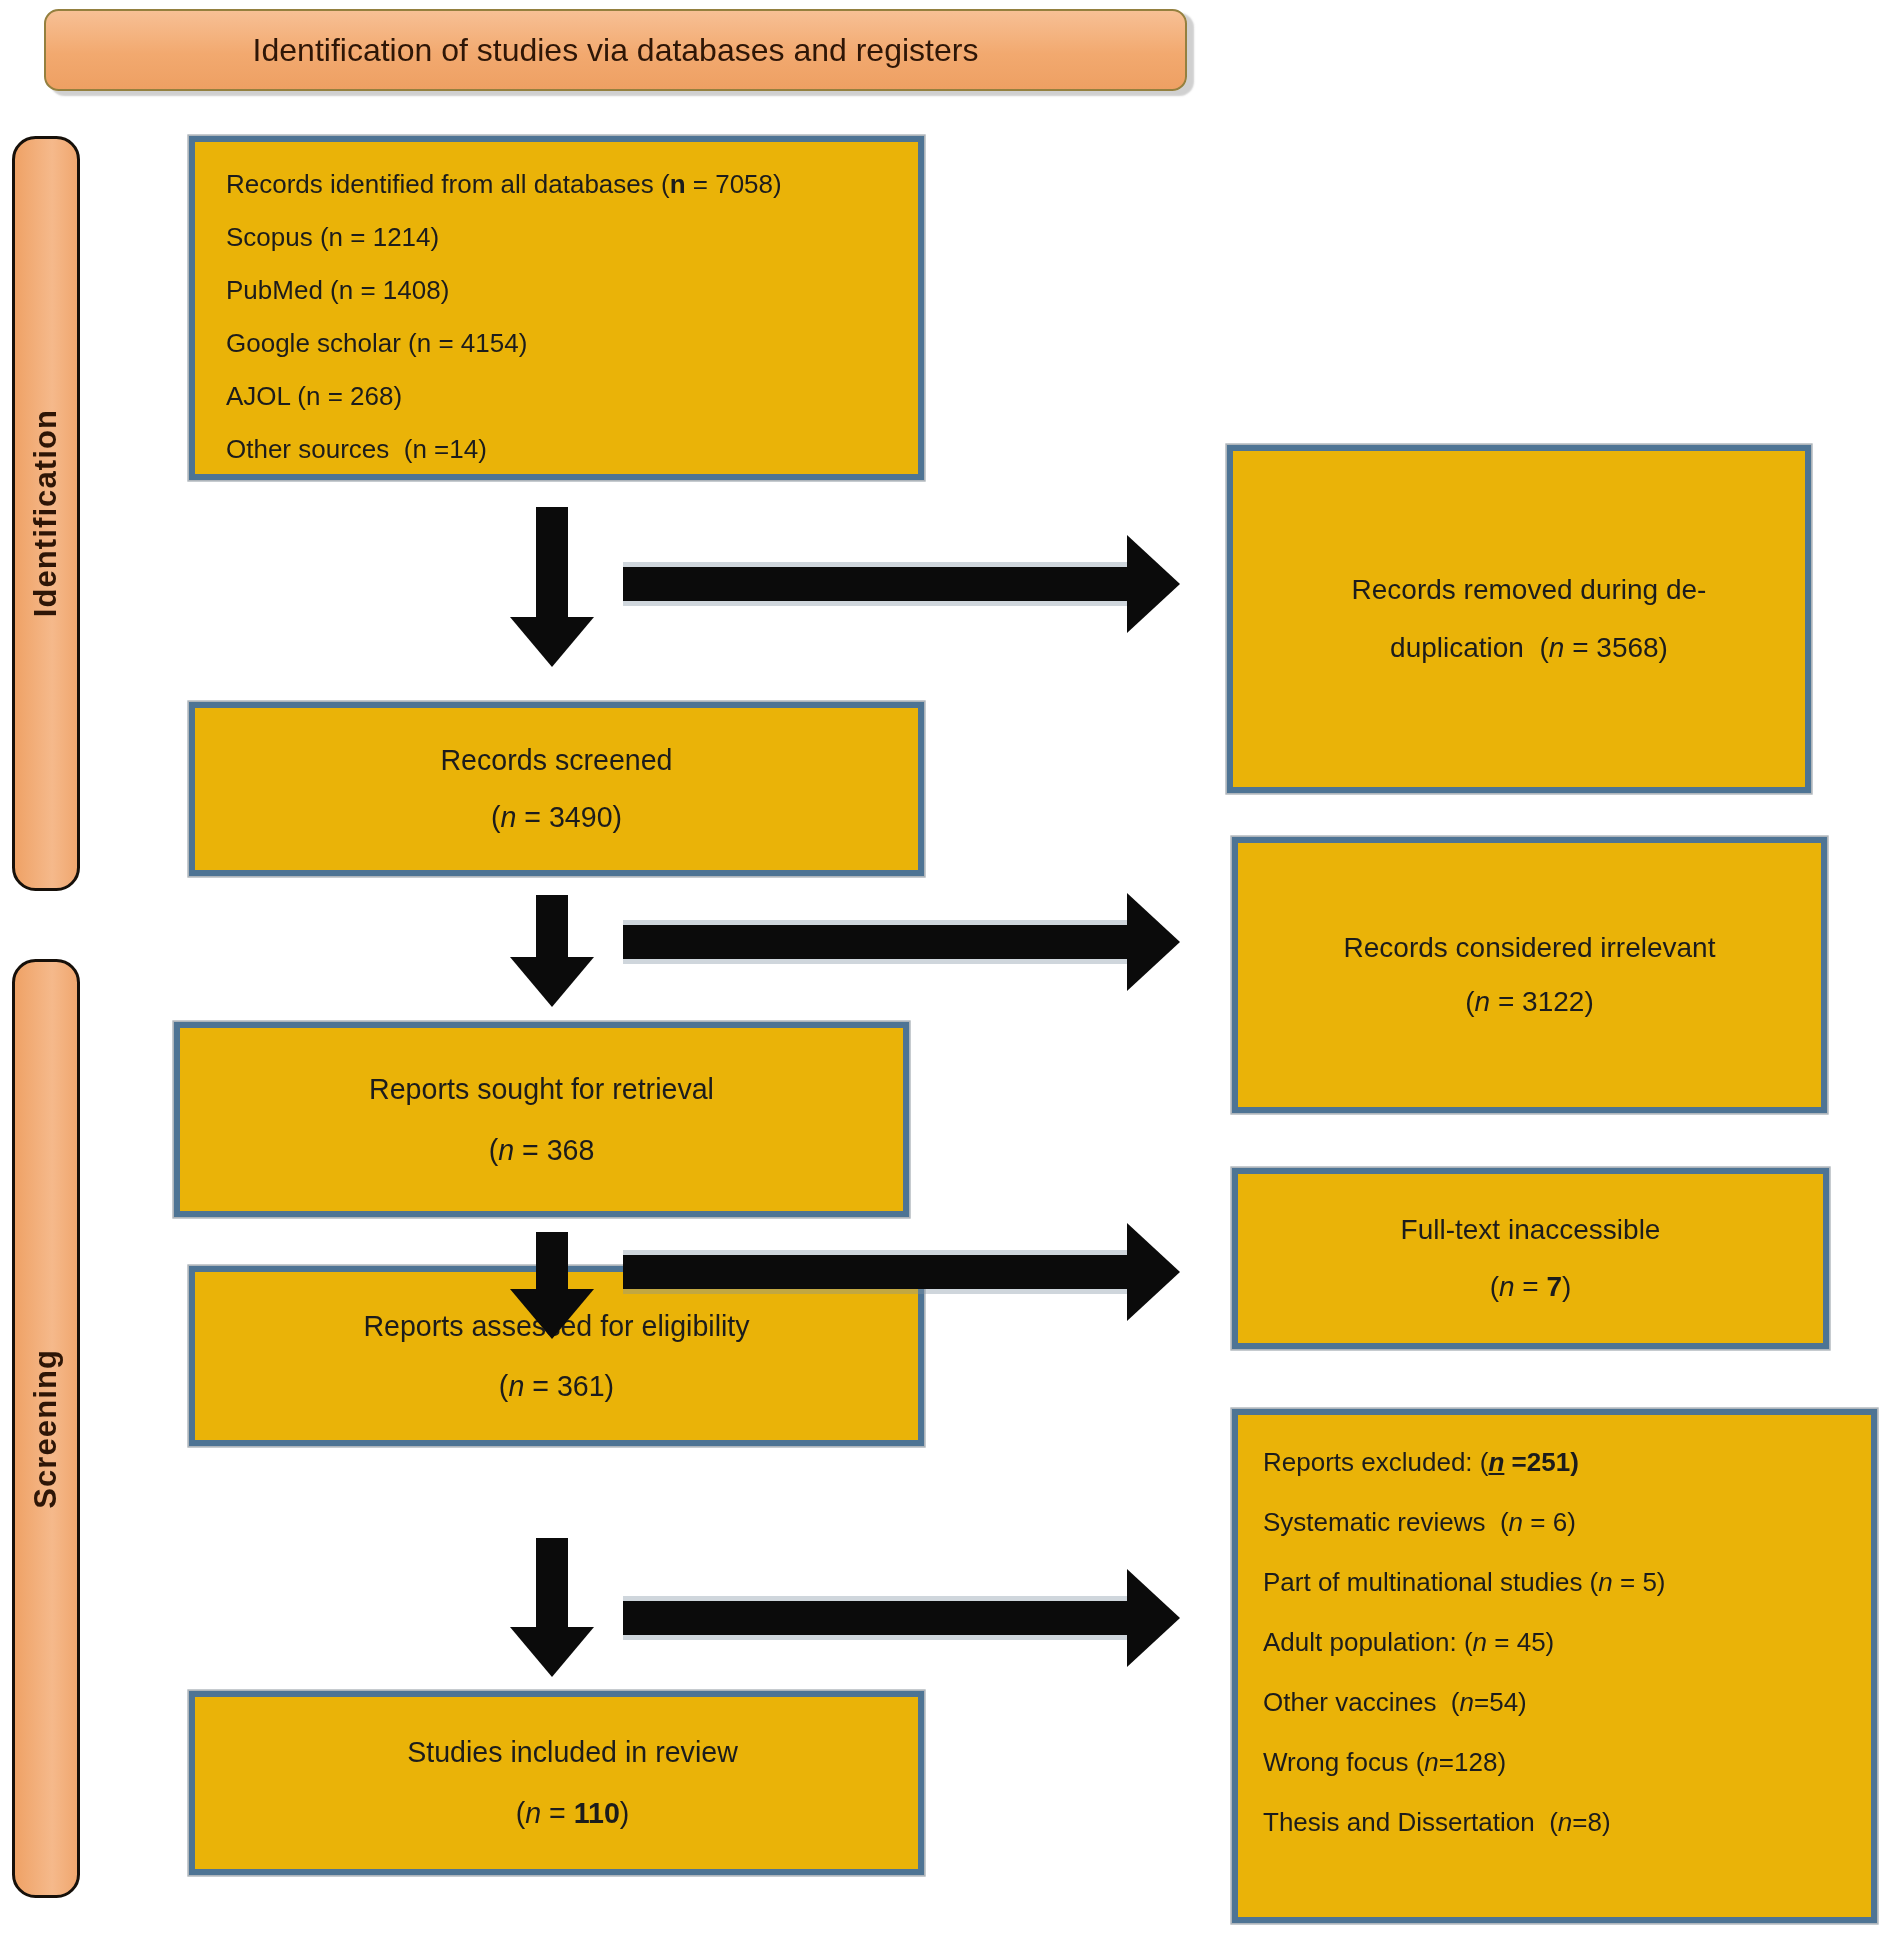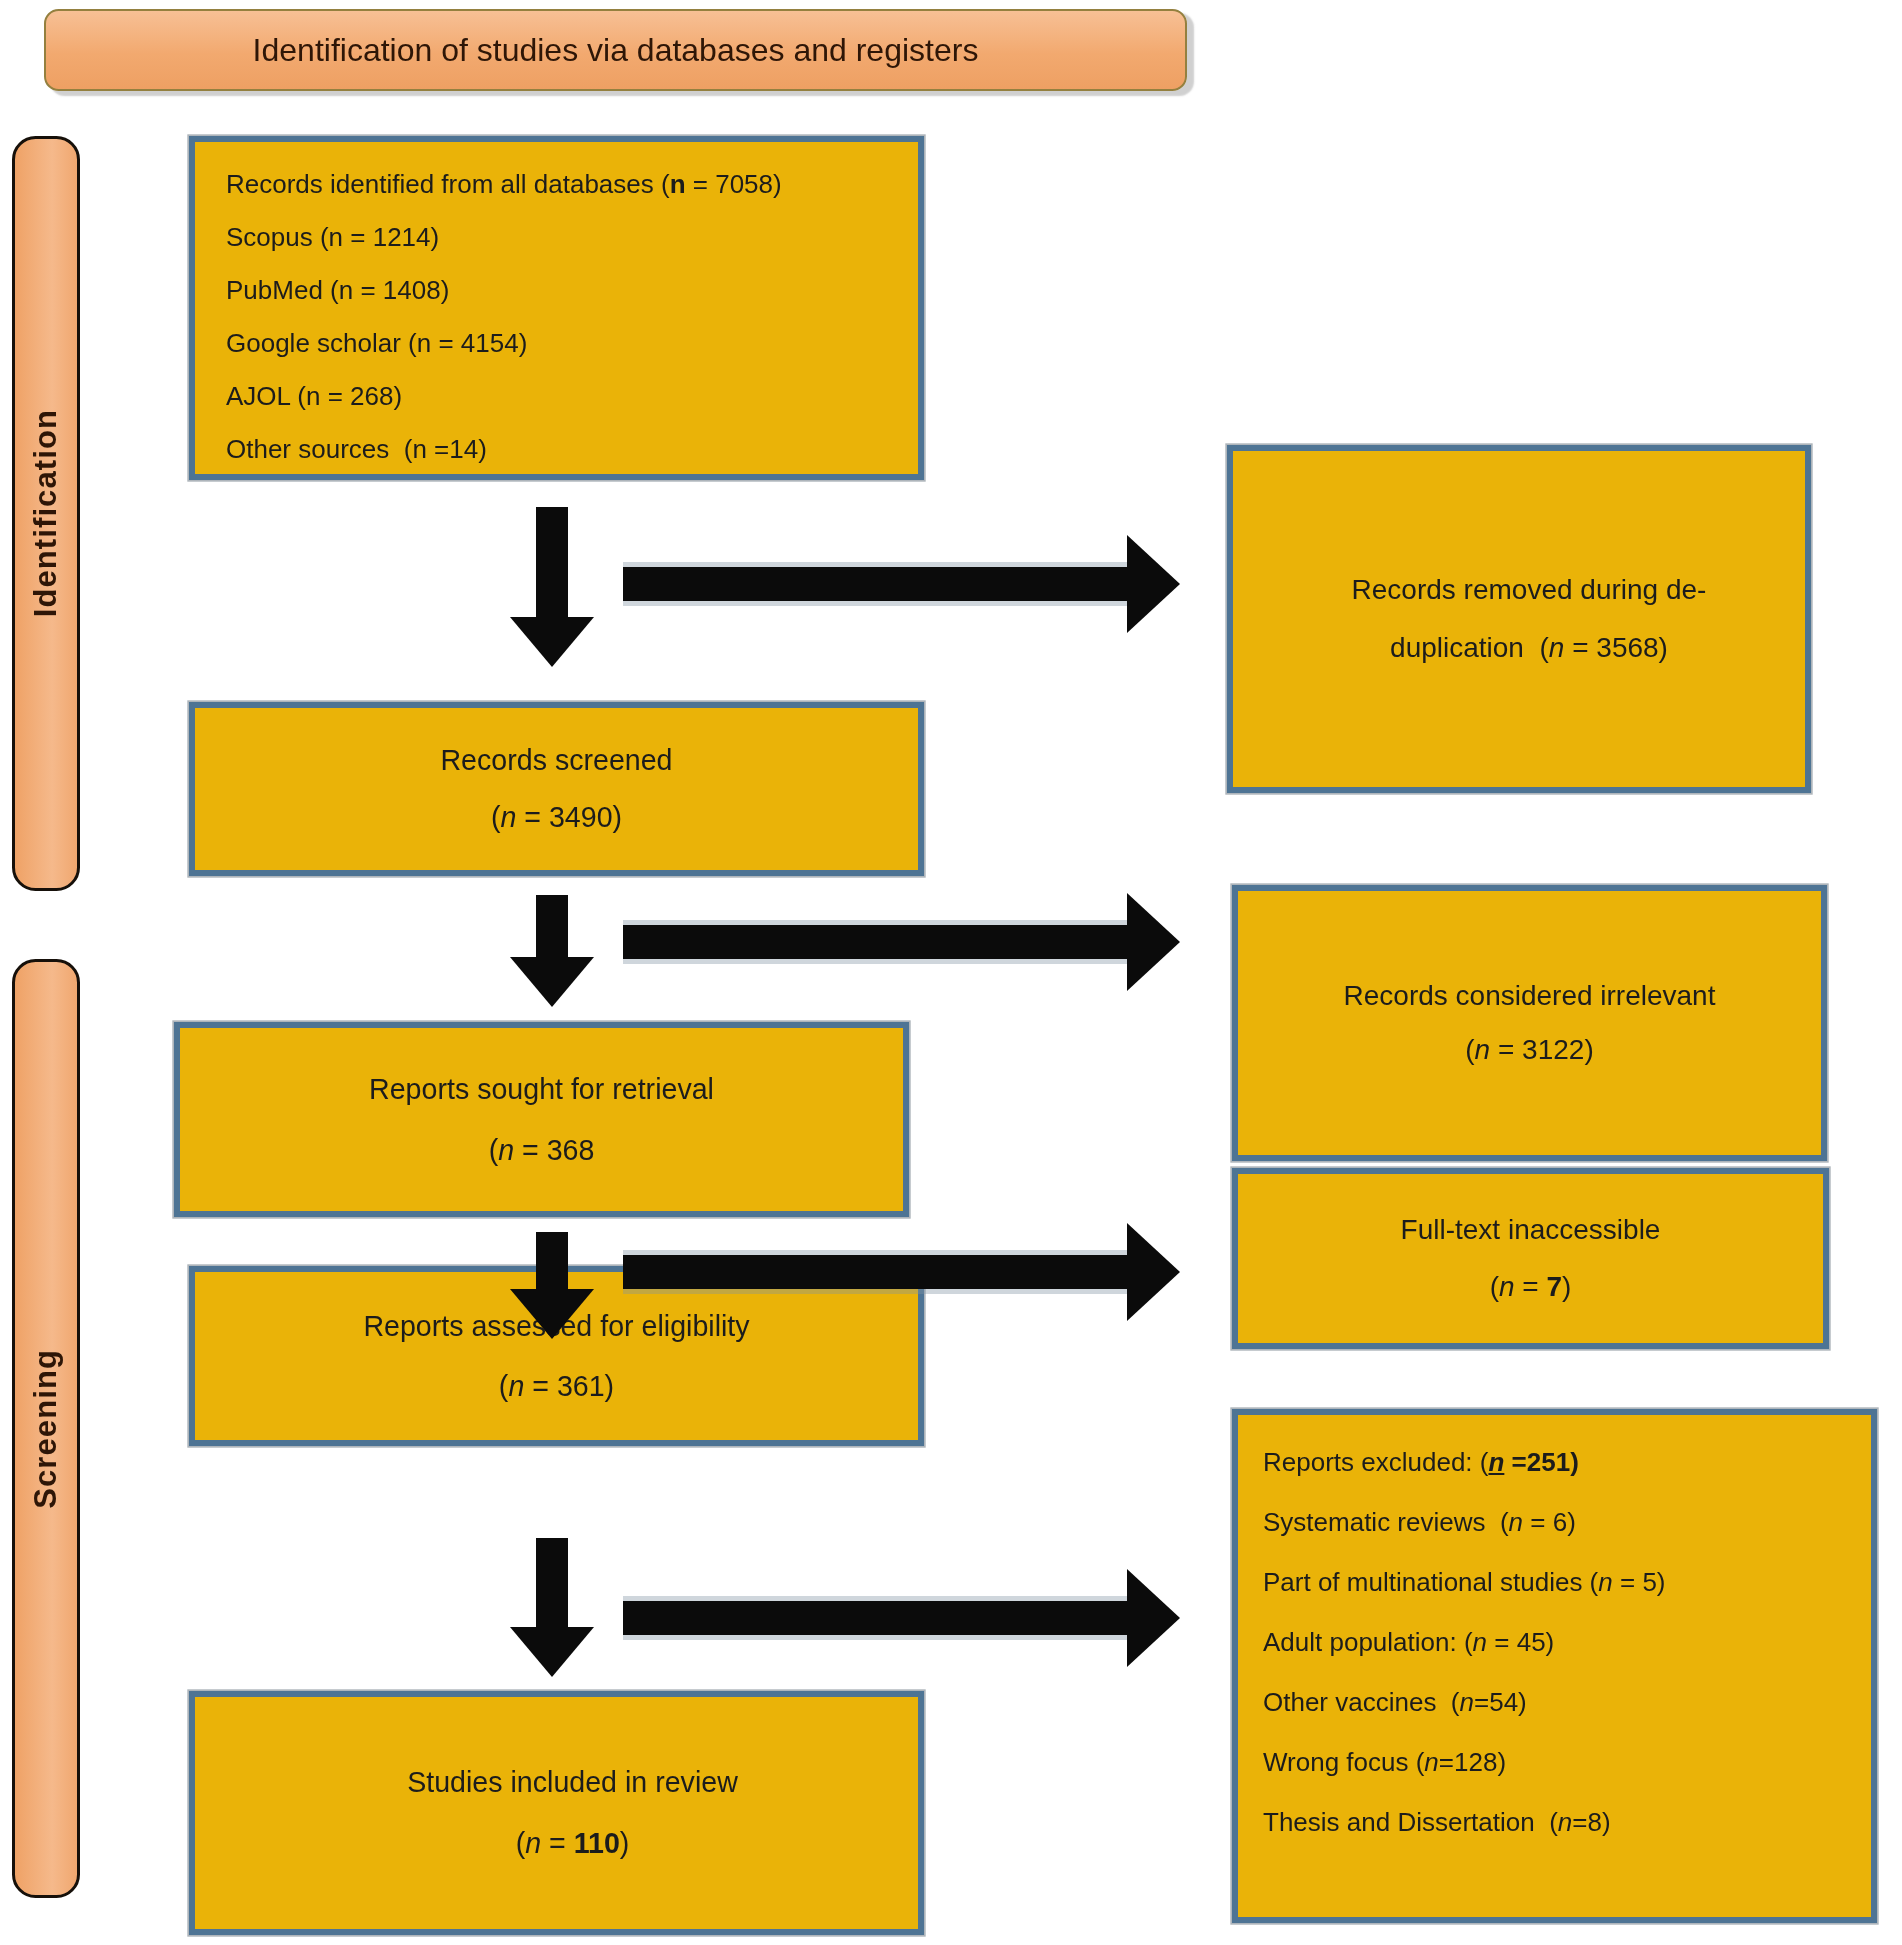--- a/index.html
+++ b/index.html
@@ -52,24 +52,24 @@
   }
   .center{
     display:flex;flex-direction:column;align-items:center;justify-content:center;
     text-align:center;font-size:28.6px;line-height:1.22;
   }
   .box-b1{left:189px;top:136px;width:735px;height:344px;
     padding:15.7px 17px 0 31px;font-size:26px;line-height:53px;text-align:left;}
   .box-b2{left:189px;top:702px;width:735px;height:174px;gap:22.4px;}
   .box-b3{left:174px;top:1022px;width:735px;height:195px;gap:26px;}
   .box-b4{left:189px;top:1266px;width:735px;height:180px;gap:25px;}
-  .box-b5{left:189px;top:1691px;width:735px;height:244px;gap:26px;padding-left:32px;}
+  .box-b5{left:189px;top:1691px;width:735px;height:184px;gap:26px;padding-left:32px;}
 
   .box-r1{left:1227px;top:445px;width:584px;height:348px;gap:24px;font-size:28px;padding-left:20px;}
-  .box-r2{left:1232px;top:837px;width:595px;height:276px;gap:19px;font-size:28px;margin-top:48px;}
+  .box-r2{left:1232px;top:837px;width:595px;height:276px;gap:19px;font-size:28px;}
   .box-r3{left:1232px;top:1168px;width:597px;height:181px;gap:23.5px;font-size:28px;}
   .box-r4{left:1232px;top:1409px;width:645px;height:514px;
     padding:17px 2px 0 25px;font-size:26px;line-height:60px;text-align:left;}
 
   
   .v-arrow{position:absolute;width:84px;display:flex;flex-direction:column;align-items:center;}
   .v-arrow .shaft{width:32.5px;background:#0b0b0b;}
   .v-arrow .head{width:0;height:0;border-left:42px solid transparent;border-right:42px solid transparent;border-top:50px solid #0b0b0b;}
   .v-a1{left:510px;top:507px;}  .v-a1 .shaft{height:110px;}
   .v-a2{left:510px;top:895px;} .v-a2 .shaft{height:62px;}

